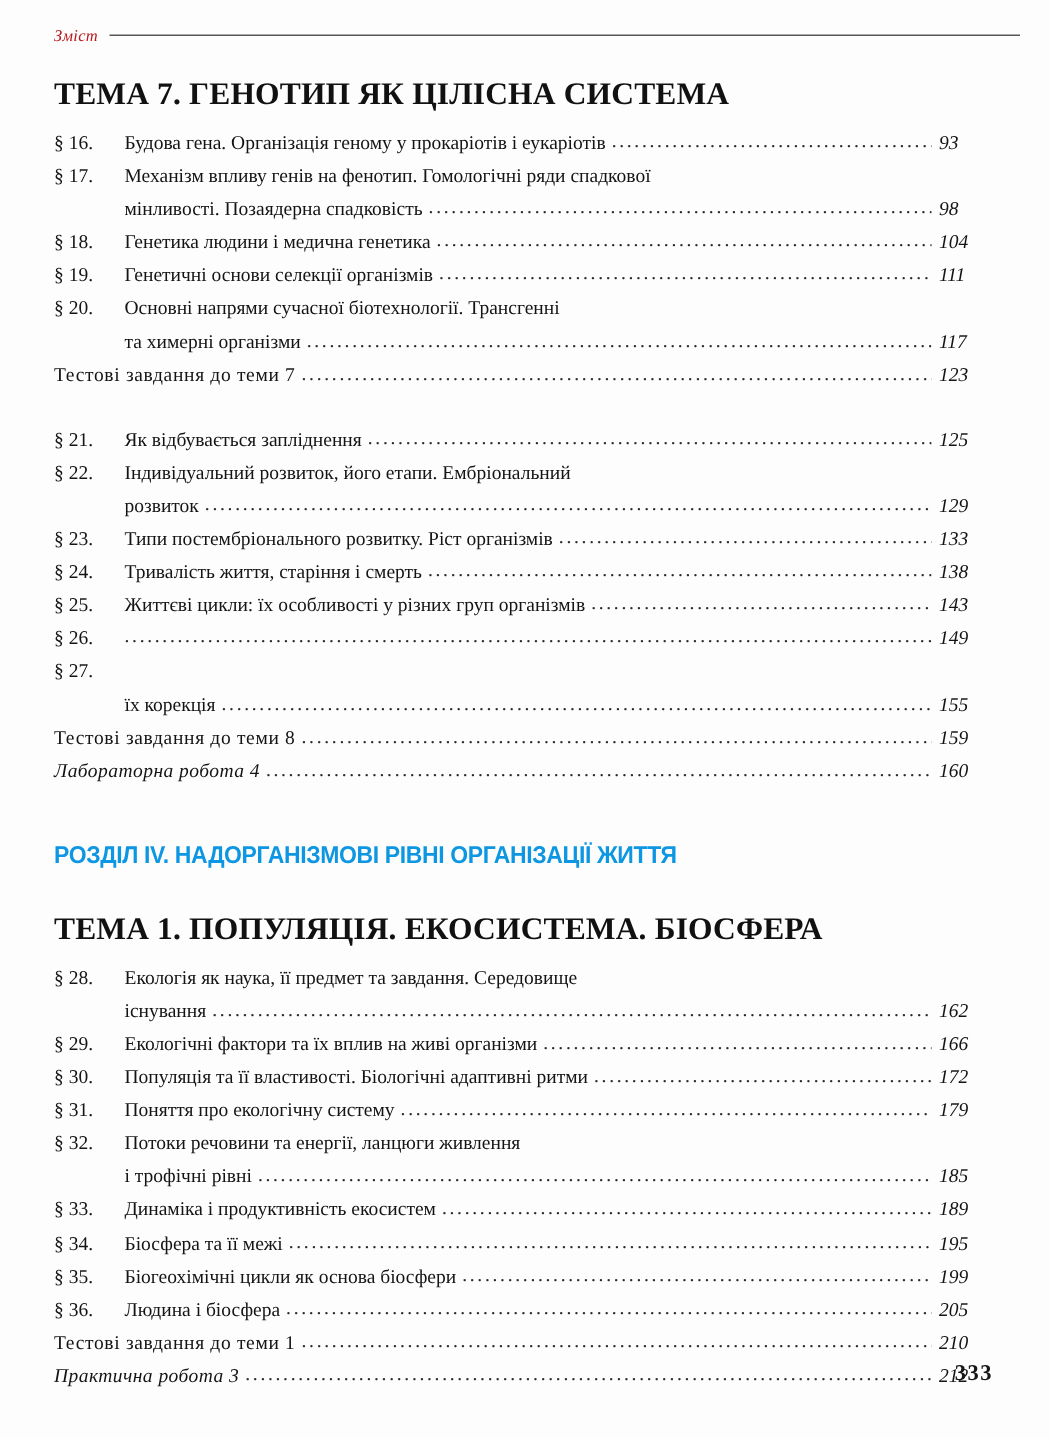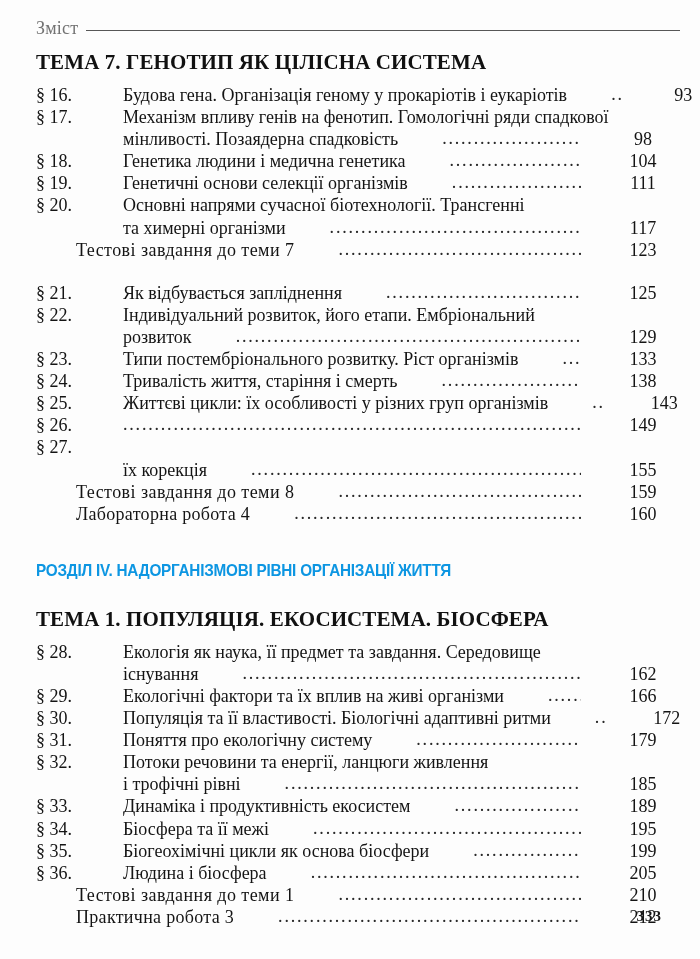--- a/index.html
+++ b/index.html
@@ -30,23 +30,24 @@
     position: absolute;
     left: 36px;
     top: 18px;
     right: 20px;
     height: 22px;
     display: flex;
     align-items: baseline;
     gap: 8px;
   }
   .running-header .hdr-text {
-    font-size: 18px;
+    font-style: italic;
+    font-size: 11px;
     letter-spacing: 0.2px;
-    color: #737373;
+    color: #b91c1c;
     white-space: nowrap;
   }
   .running-header .hdr-rule {
     flex: 1 1 auto;
     height: 1px;
     background: #3a3a3a;
     position: relative;
     top: -3px;
     opacity: .85;
   }
@@ -80,24 +81,23 @@
     transform: scaleX(0.945);
     transform-origin: left center;
     white-space: nowrap;
     margin: 0;
   }
 
   
   .entry {
     display: flex;
     align-items: baseline;
-    font-size: 18px;
+    font-size: 13px;
     line-height: 22.1px;
     color: #141414;
-    gap: 40px;
   }
   .entry .ent-label {
     flex: 0 0 auto;
     width: 47px;
     white-space: nowrap;
     text-align: left;
   }
   .entry .ent-title {
     flex: 0 1 auto;
     white-space: nowrap;
@@ -109,29 +109,30 @@
     white-space: nowrap;
     letter-spacing: 1.8px;
     color: #2a2a2a;
     position: relative;
     top: -1px;
     min-width: 10px;
   }
   .entry .ent-page {
     flex: 0 0 auto;
     width: 34px;
-    text-align: center;
+    text-align: left;
     white-space: nowrap;
     padding-left: 5px;
+    font-style: italic;
   }
 
   
   .entry.no-label .ent-label { width: 0; }
   .entry.flush .ent-title { letter-spacing: 0.45px; }
-  .entry.italic .ent-title { letter-spacing: 0.3px; }
+  .entry.italic .ent-title { font-style: italic; letter-spacing: 0.3px; }
   .entry.cont .ent-label { width: 47px; }
   .entry.nodots .ent-dots { visibility: hidden; }
   .entry.nopage .ent-page { visibility: hidden; }
 
   
   .gap-theme { height: 21px; }
   .gap-part  { height: 36px; }
   .gap-after-part { height: 27px; }
 
   

